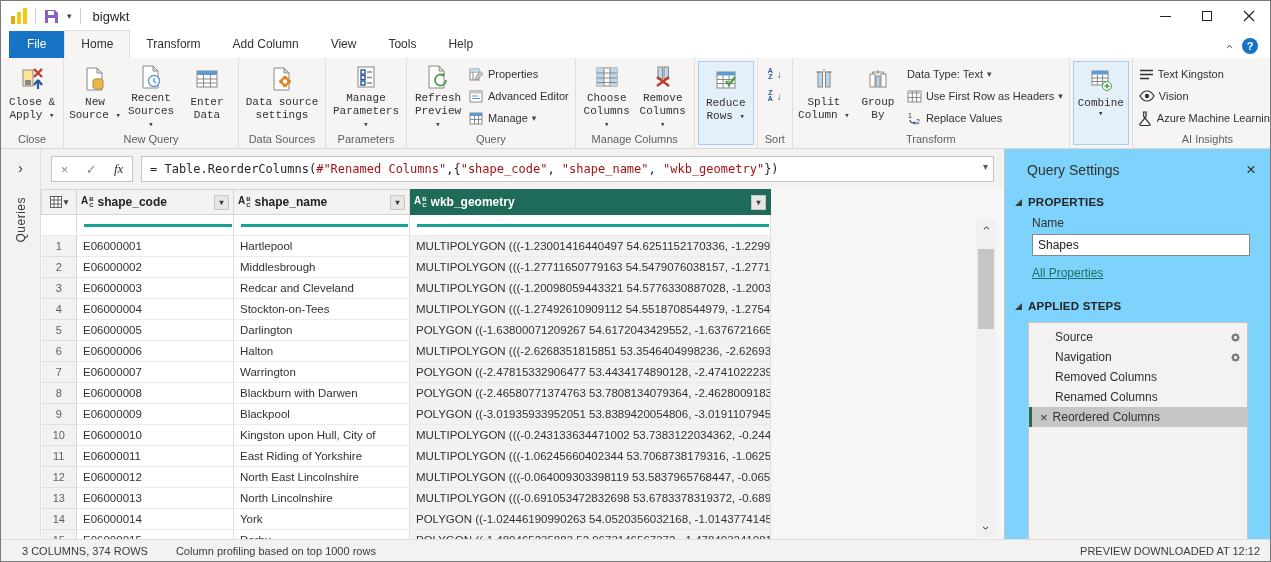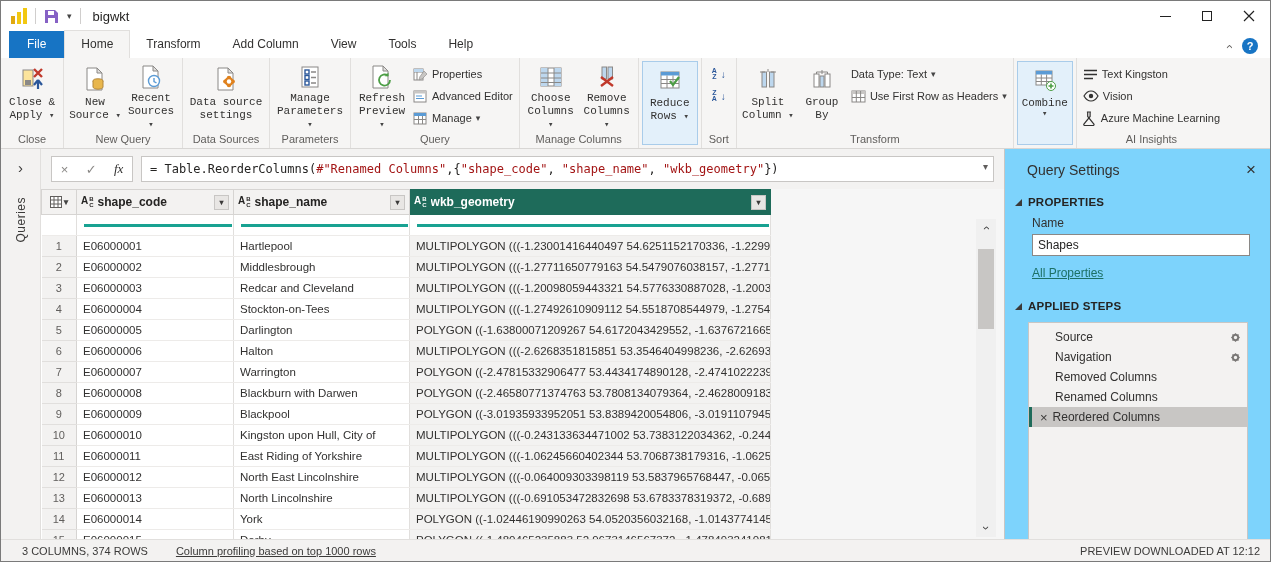--- a/index.html
+++ b/index.html
@@ -95,21 +95,21 @@
   .qs-input { display:block; margin-left:27px; width:218px; height:22px; border:1px solid #8A8886; background:#fff; font-size:12px; padding:0 5px; font-family:"Liberation Sans", sans-serif; color:#252423; }
   .qs-link { display:inline-block; margin:10px 0 2px 27px; color:#1D7065; }
   .steps-box { margin:4px 22px 0 23px; border:1px solid #C8C6C4; height:218px; background:#F3F2F1; padding-top:4px; }
   .step { display:flex; align-items:center; height:20px; padding:0 6px 0 26px; color:#323130; position:relative; }
   .step .gear-ic { margin-left:auto; }
   .step.selected { background:#C8C6C4; padding-left:8px; border-left:3px solid #1E6B5A; }
   .step.selected .delx { font-size:13px; color:#3B3A39; margin-right:5px; }
 
   
   .statusbar { position:absolute; left:0; right:0; bottom:0; height:22px; background:#F3F2F1; border-top:1px solid #E1DFDD; display:flex; align-items:center; font-size:11px; color:#3B3A39; }
-  .sb-left1 { margin-left:21px; } .sb-left2 { margin-left:28px;text-decoration:underline; }
+  .sb-left1 { margin-left:21px; } .sb-left2 { margin-left:28px; }
   .sb-right { margin-left:auto; margin-right:10px; }
 
   svg { display:block; }
 </style>
 </head>
 <body>
 
 <div class="window">
 
   <div class="titlebar">
@@ -200,20 +200,31 @@
             <svg width="26" height="26" viewBox="0 0 26 26">
                 <path d="M5 2h10l5 5v17H5z" fill="#fff" stroke="#8a8886"></path>
                 <path d="M15 2l5 5h-5z" fill="#E1DFDD" stroke="#8a8886"></path>
                 <circle cx="16" cy="17" r="5.5" fill="#fff" stroke="#5B9BD5" stroke-width="1.4"></circle>
                 <path d="M16 14v3.5l2.5 1.5" stroke="#5B9BD5" stroke-width="1.4" fill="none"></path>
               </svg>
           </span>
           <span>Recent</span>
           <span><span>Sources</span> <span class="caret">▾</span></span>
         </div>
+        <div class="btn-big">
+          <span class="ic">
+            <svg width="26" height="26" viewBox="0 0 26 26">
+                <rect x="3" y="5" width="20" height="16" fill="#fff" stroke="#8a8886"></rect>
+                <rect x="3" y="5" width="20" height="4" fill="#5B9BD5"></rect>
+                <path d="M9.5 9v12M16.5 9v12M3 13h20M3 17h20" stroke="#8a8886"></path>
+              </svg>
+          </span>
+          <span>Enter</span>
+          <span>Data</span>
+        </div>
       </div>
       <div class="grp-label">New Query</div>
     </div>
 
     <div class="grp">
       <div class="grp-items">
         <div class="btn-big" style="width:80px">
           <span class="ic">
             <svg width="26" height="26" viewBox="0 0 26 26">
                 <path d="M5 2h10l5 5v17H5z" fill="#fff" stroke="#8a8886"></path>
@@ -397,20 +408,31 @@
           <div class="btn-sm">
             <span>
                 <svg width="15" height="15" viewBox="0 0 15 15">
                   <rect x="1" y="2" width="13" height="11" fill="#fff" stroke="#8a8886"></rect>
                   <rect x="1" y="2" width="13" height="3" fill="#C8C6C4"></rect>
                   <path d="M5.3 2v11M9.6 2v11M1 8.5h13" stroke="#8a8886"></path>
                 </svg>
               </span>
             <span>Use First Row as Headers</span>
             <span class="caret">▾</span>
+          </div>
+          <div class="btn-sm">
+            <span>
+                <svg width="15" height="15" viewBox="0 0 15 15">
+                  <text x="1" y="6.5" font-size="7" fill="#323130">1</text>
+                  <text x="9" y="13" font-size="7" fill="#323130">2</text>
+                  <path d="M3 9c0 2 2 3 4.5 3" stroke="#2B579A" stroke-width="1.3" fill="none"></path>
+                  <path d="M7 10.3l2.4 1.7-2.4 1.7z" fill="#2B579A"></path>
+                </svg>
+              </span>
+            <span>Replace Values</span>
           </div>
         </div>
       </div>
       <div class="grp-label">Transform</div>
     </div>
 
     <div class="grp nolabel">
       <div class="grp-items">
         <div class="btn-big hl">
           <span class="ic">

